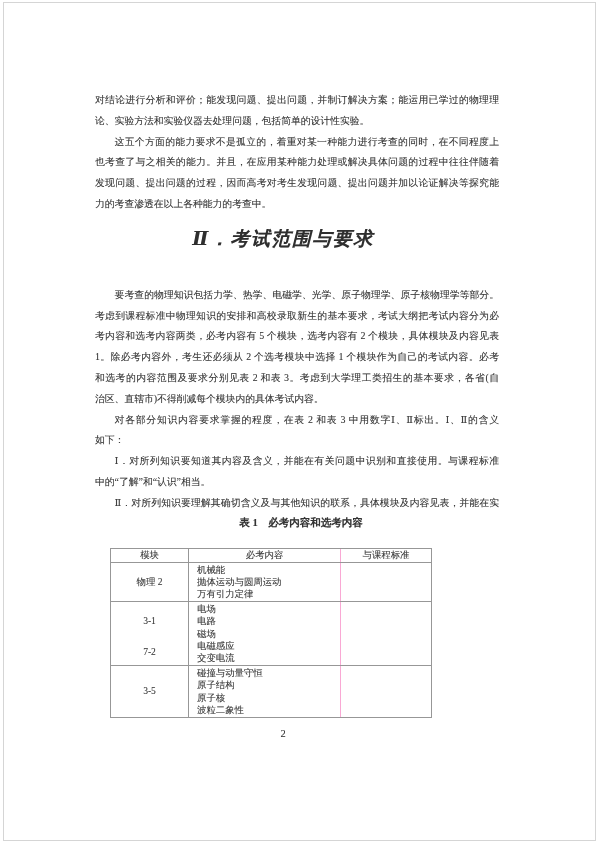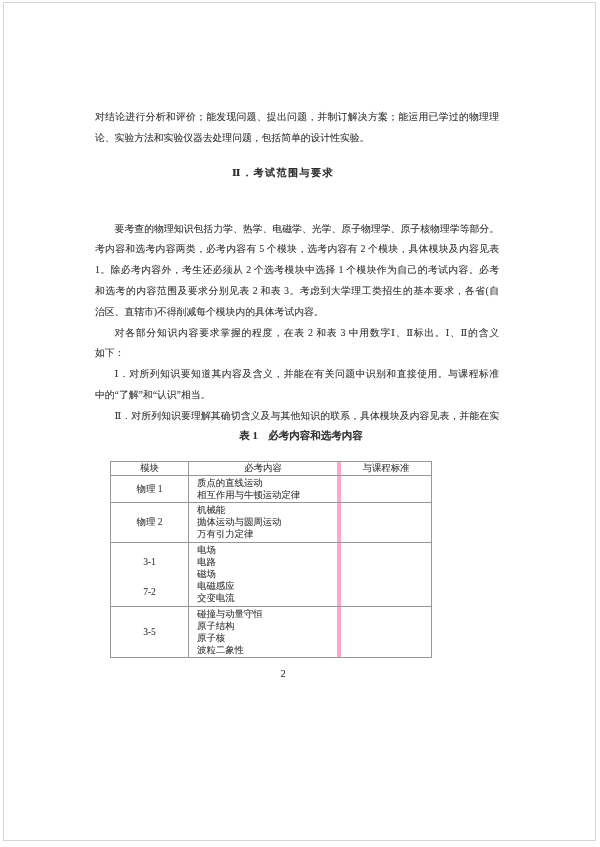--- a/index.html
+++ b/index.html
@@ -15,44 +15,45 @@
     overflow: hidden;
   }
   .page-frame {
     position: absolute;
     left: 3px; top: 2px; right: 4px; bottom: 6px;
     border: 1px solid #d5d5d5;
     pointer-events: none;
   }
   .content {
     position: absolute;
-    left: 95px; top: 107px;
+    left: 95px; top: 90px;
     width: 404px;
     color: #3a3a3a;
     font-size: 9.8px;
     line-height: 20.8px;
     text-shadow: 0.2px 0.2px 0.4px rgba(80,80,80,0.45);
   }
   .para { margin: 0; }
   .para .line { text-align: left; }
   .para .line.fill {
     text-align: justify;
     text-align-last: justify;
     text-justify: inter-character;
   }
   .para.indent .line:first-child { text-indent: 2em; }
   .heading {
     text-align: center;
     font-weight: bold;
-    font-size: 10px;
+    font-size: 19px;
     line-height: 22px;
     letter-spacing: 1.5px;
     color: #2e2e2e;
     margin: 13px 0 35px;
     transform: translateX(-14px);
+    font-style: italic;
   }
   .table-title {
     width: 382px;
     margin: 2px 0 18px 15px;
     text-align: center;
     font-weight: bold;
     font-size: 10.5px;
     line-height: 14px;
     color: #333333;
   }
@@ -60,21 +61,21 @@
     width: 322px;
     margin-left: 15px;
     border: 1px solid #979797;
     font-size: 9.4px;
     line-height: 12.2px;
     color: #3e3e3e;
   }
   .trow { display: flex; border-top: 1px solid #979797; }
   .trow.head { border-top: none; height: 13px; }
   .cell-mod { width: 78px; border-right: 1px solid #979797; display: flex; flex-direction: column; justify-content: center; padding: 1px 0; }
-  .cell-req { width: 152px; border-right: 4px solid #f9a8d4; padding: 1px 0 1px 8px; }
+  .cell-req { width: 152px; border-right: 1px solid #f9a8d4; padding: 1px 0 1px 8px; }
   .cell-opt { flex: 1; }
   .trow.head .hcell { display: flex; align-items: center; justify-content: center; padding: 0; }
   .mod-sub { display: flex; align-items: center; justify-content: center; text-align: center; }
   .req-item { height: 12.2px; line-height: 12.2px; white-space: nowrap; overflow: visible; }
   .page-num {
     width: 382px;
     margin: 6px 0 0 15px;
     text-align: center;
     font-size: 10.5px;
     transform: translateX(-18px);
@@ -86,27 +87,34 @@
 
 <div class="page">
   <div class="page-frame"></div>
   <div class="content">
 
     <div id="intro-paragraphs">
         <div class="para">
           <div class="line fill">对结论进行分析和评价；能发现问题、提出问题，并制订解决方案；能运用已学过的物理理</div>
           <div class="line">论、实验方法和实验仪器去处理问题，包括简单的设计性实验。</div>
         </div>
+        <div class="para indent">
+          <div class="line fill">这五个方面的能力要求不是孤立的，着重对某一种能力进行考查的同时，在不同程度上</div>
+          <div class="line fill">也考查了与之相关的能力。并且，在应用某种能力处理或解决具体问题的过程中往往伴随着</div>
+          <div class="line fill">发现问题、提出问题的过程，因而高考对考生发现问题、提出问题并加以论证解决等探究能</div>
+          <div class="line">力的考查渗透在以上各种能力的考查中。</div>
+        </div>
       </div>
 
     <h2 class="heading">Ⅱ．考试范围与要求</h2>
 
     <div id="section-paragraphs">
         <div class="para indent">
           <div class="line fill">要考查的物理知识包括力学、热学、电磁学、光学、原子物理学、原子核物理学等部分。</div>
+          <div class="line fill">考虑到课程标准中物理知识的安排和高校录取新生的基本要求，考试大纲把考试内容分为必</div>
           <div class="line fill">考内容和选考内容两类，必考内容有 5 个模块，选考内容有 2 个模块，具体模块及内容见表</div>
           <div class="line fill">1。除必考内容外，考生还必须从 2 个选考模块中选择 1 个模块作为自己的考试内容。必考</div>
           <div class="line fill">和选考的内容范围及要求分别见表 2 和表 3。考虑到大学理工类招生的基本要求，各省(自</div>
           <div class="line">治区、直辖市)不得削减每个模块内的具体考试内容。</div>
         </div>
         <div class="para indent">
           <div class="line fill">对各部分知识内容要求掌握的程度，在表 2 和表 3 中用数字Ⅰ、Ⅱ标出。Ⅰ、Ⅱ的含义</div>
           <div class="line">如下：</div>
         </div>
         <div class="para indent">
@@ -119,30 +127,20 @@
       </div>
 
     <div class="table-title">表 1　必考内容和选考内容</div>
 
     <div class="tbl" id="content-table">
       <div class="trow head">
         <div class="hcell cell-mod">模块</div>
         <div class="hcell cell-req">必考内容</div>
         <div class="hcell cell-opt">与课程标准</div>
       </div>
-    <div class="trow">
-          <div class="cell-mod">
-            <div class="mod-sub" style="height: 24.4px;">物理 1</div>
-          </div>
-          <div class="cell-req">
-            <div class="req-item">质点的直线运动</div>
-            <div class="req-item">相互作用与牛顿运动定律</div>
-          </div>
-          <div class="cell-opt"></div>
-        </div>
         <div class="trow">
           <div class="cell-mod">
             <div class="mod-sub" style="height: 36.6px;">物理 2</div>
           </div>
           <div class="cell-req">
             <div class="req-item">机械能</div>
             <div class="req-item">抛体运动与圆周运动</div>
             <div class="req-item">万有引力定律</div>
           </div>
           <div class="cell-opt"></div>

